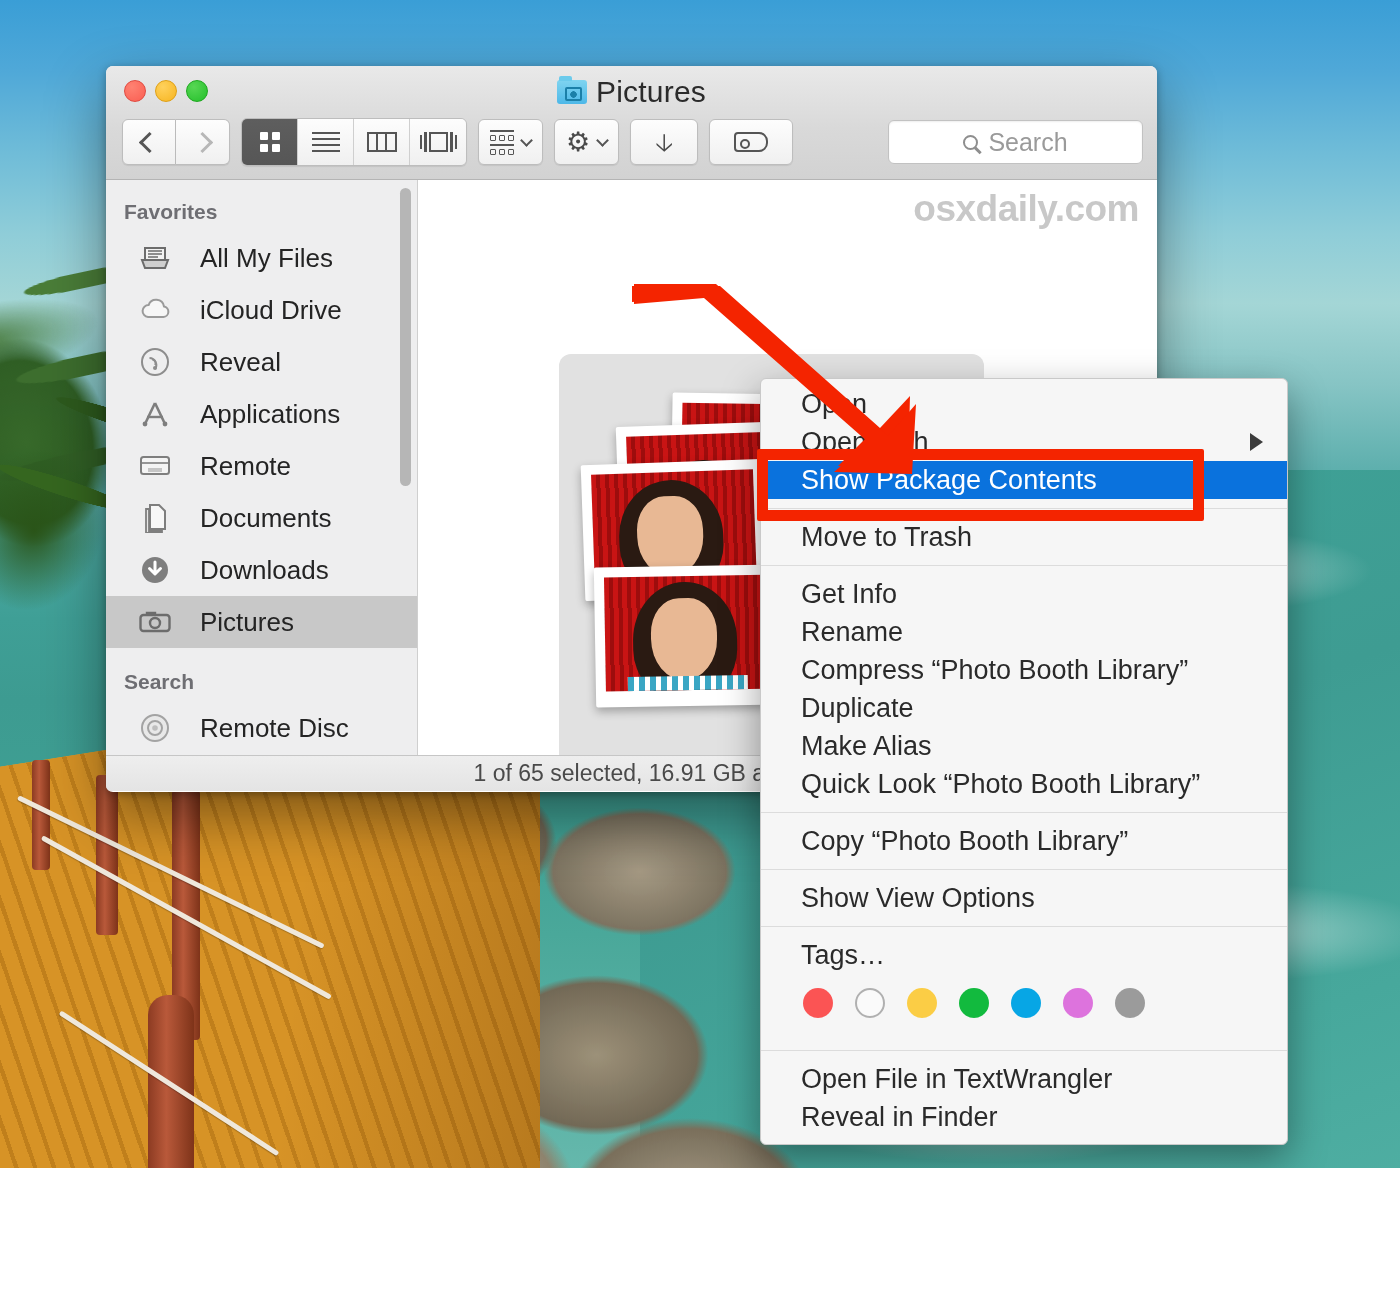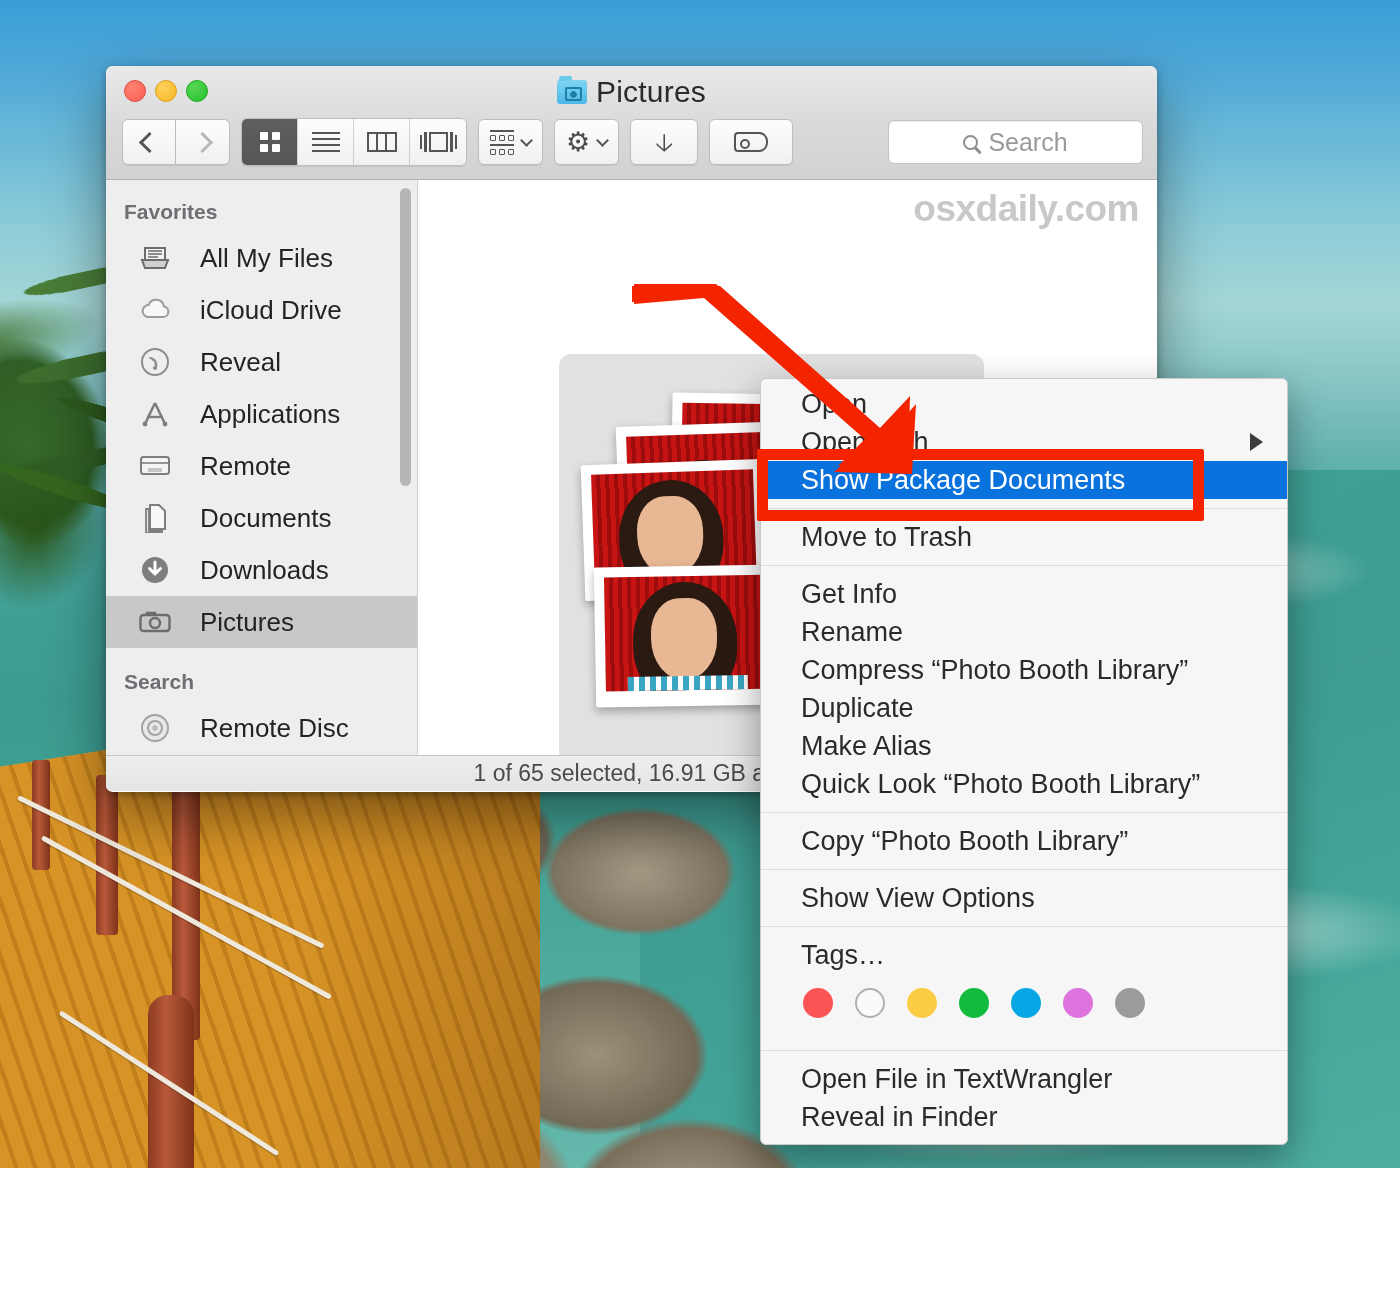--- a/index.html
+++ b/index.html
@@ -546,21 +546,21 @@
 
   <div id="ctx-menu">
     <div class="mi">
         <span>Open</span>
       </div>
     <div class="mi">
       <span>Open With</span>
       <span class="arrow-r"></span>
     </div>
     <div class="mi hl">
-        <span>Show Package Documents</span>
+        <span>Show Package Contents</span>
       </div>
     <div class="sep"></div>
     <div class="mi">
         <span>Move to Trash</span>
       </div>
     <div class="sep"></div>
 
     <div class="mi">
         <span>Get Info</span>
       </div>

